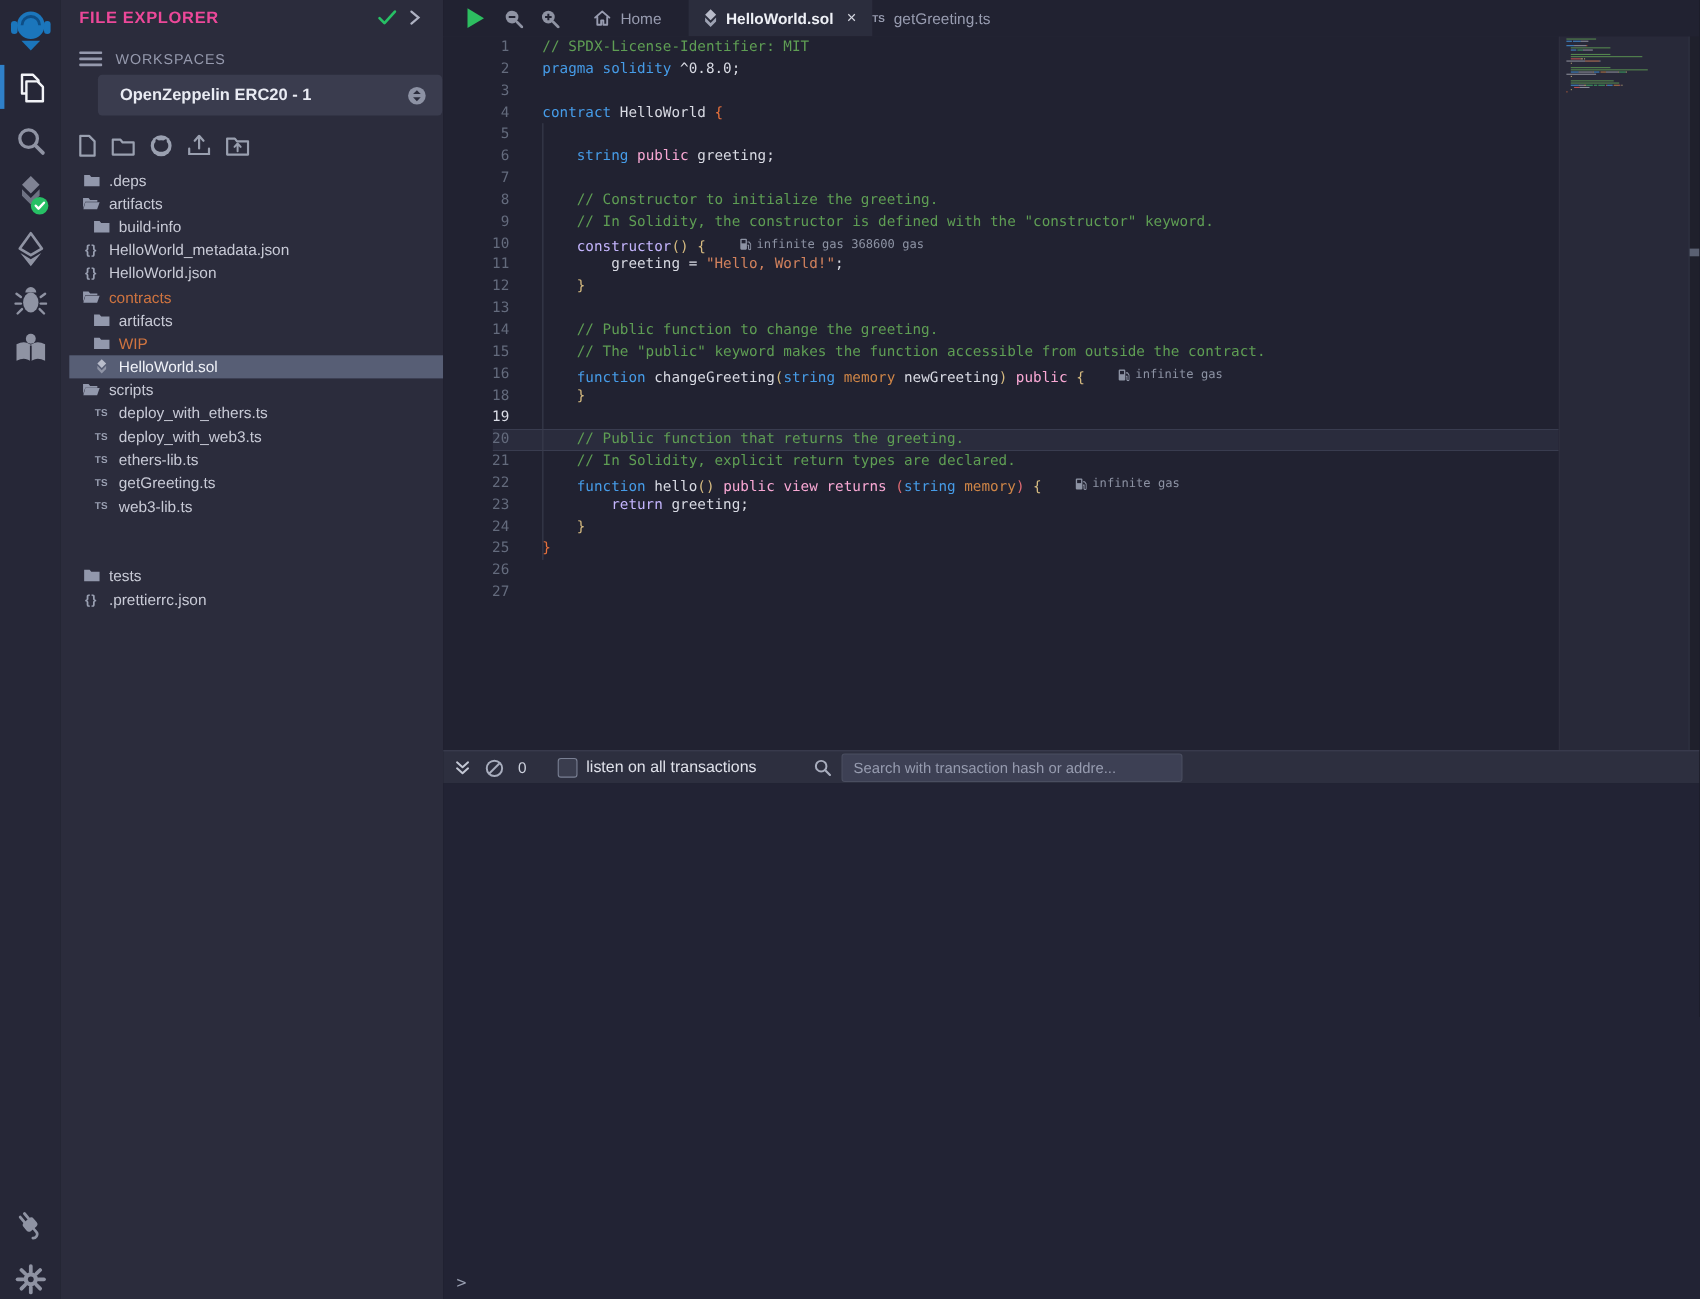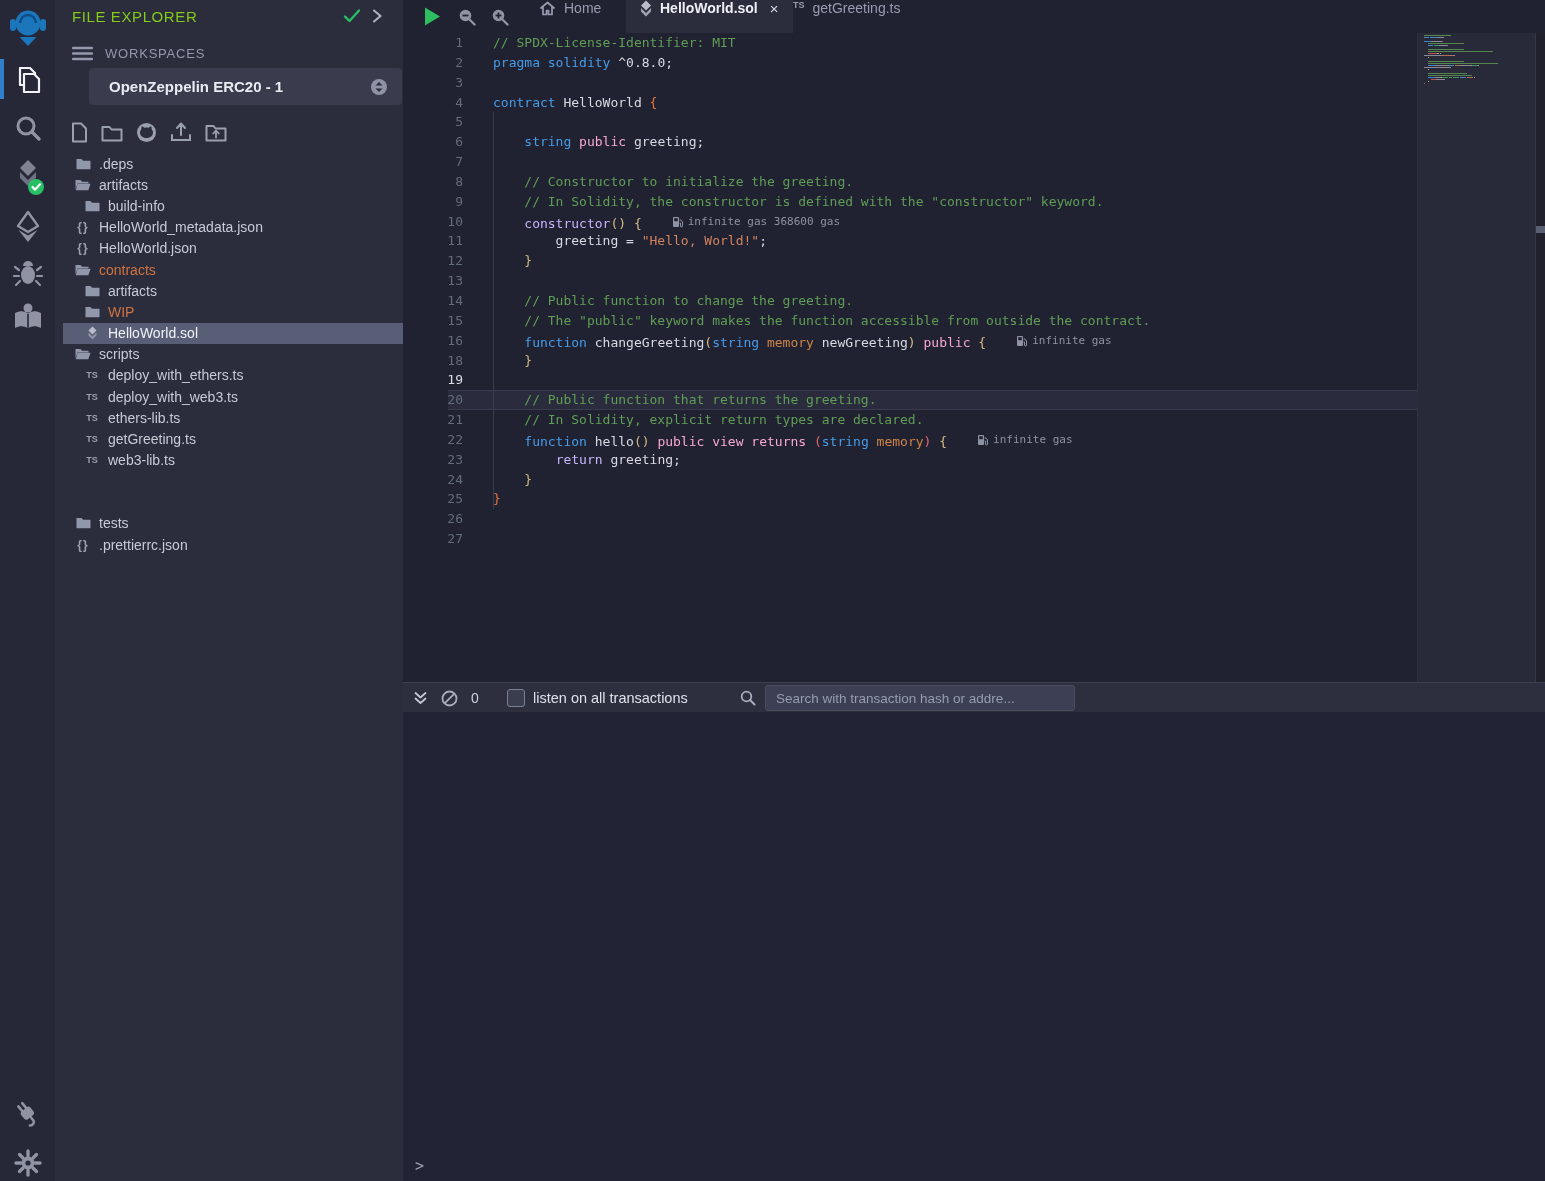--- a/index.html
+++ b/index.html
@@ -8,21 +8,21 @@
        -webkit-font-smoothing:antialiased;}
   svg{display:block}
 
   
   .activity-bar{position:absolute;left:0;top:0;width:55px;height:1181px;background:#262737;}
   .ab-icon{position:absolute;left:0;width:55px;display:flex;justify-content:center;cursor:pointer;}
   .ab-indicator{position:absolute;left:0;top:59px;width:4px;height:40px;background:#2f80c8;}
 
   
   .side-panel{position:absolute;left:55px;top:0;width:348px;height:1181px;background:#2b2c3c;}
-  .fe-title{position:absolute;left:17px;top:8px;font-size:15px;letter-spacing:.6px;color:#84cc16;font-weight:400;}
+  .fe-title{position:absolute;left:17px;top:8px;font-size:15px;letter-spacing:.6px;color:#ec4899;font-weight:700;}
   .fe-check{position:absolute;left:288px;top:8px;}
   .fe-chevron{position:absolute;left:316px;top:8px;}
   .ws-burger{position:absolute;left:17px;top:46px;cursor:pointer;}
   .ws-label{position:absolute;left:50px;top:46px;font-size:13px;color:#9599ad;letter-spacing:.8px;}
   .ws-select{position:absolute;left:17px;top:68px;width:313px;height:37px;background:#3a3c4e;
              border-radius:4px;display:flex;align-items:center;cursor:pointer;margin-left:17px;}
   .ws-select .ws-text{margin-left:20px;font-size:15px;font-weight:600;color:#e9ebf3;}
   .ws-select .ws-caret{margin-left:auto;margin-right:14px;}
   .fe-toolbar{position:absolute;left:16px;top:122px;display:flex;gap:13px;align-items:center;}
   .fe-toolbar span{cursor:pointer}
@@ -35,21 +35,21 @@
   .tree-label{font-size:14px;color:#c8cad6;}
   .tree-row.selected .tree-label{color:#f0f2f8;}
   .json-glyph{font-size:12px;color:#9aa0b2;font-weight:700;letter-spacing:1px;}
   .ts-glyph{font-size:9px;color:#9aa0b2;font-weight:700;}
 
   
   .main{position:absolute;left:403px;top:0;width:1142px;height:1181px;background:#212231;}
   .tabbar{position:absolute;left:0;top:0;width:1142px;height:33px;background:#212231;
           border-bottom:1px solid rgba(255,255,255,0.04);}
   .tb-btn{position:absolute;top:6px;cursor:pointer;}
-  .tab{position:absolute;top:0;height:33px;display:flex;align-items:flex-start;cursor:pointer;
+  .tab{position:absolute;top:0;height:33px;display:flex;align-items:center;cursor:pointer;
        font-size:14px;color:#989cb0;}
   .tab .tab-icon{margin-right:8px;display:flex;}
   .tab.active{background:#2b2d3d;color:#eef0f6;font-weight:600;}
   .tab .close{margin-left:12px;color:#d6d8e2;font-size:15px;font-weight:400;cursor:pointer;}
 
   .editor{position:absolute;left:0;top:33px;width:1142px;height:649px;background:#212231;overflow:hidden;}
   .code-lines{position:absolute;left:0;top:0;right:128px;}
   .code-line{height:19.85px;line-height:19.85px;display:flex;white-space:pre;
              font-family:"DejaVu Sans Mono",monospace;font-size:13px;}
   .ln{flex:0 0 60px;text-align:right;color:#646b7d;user-select:none;}

